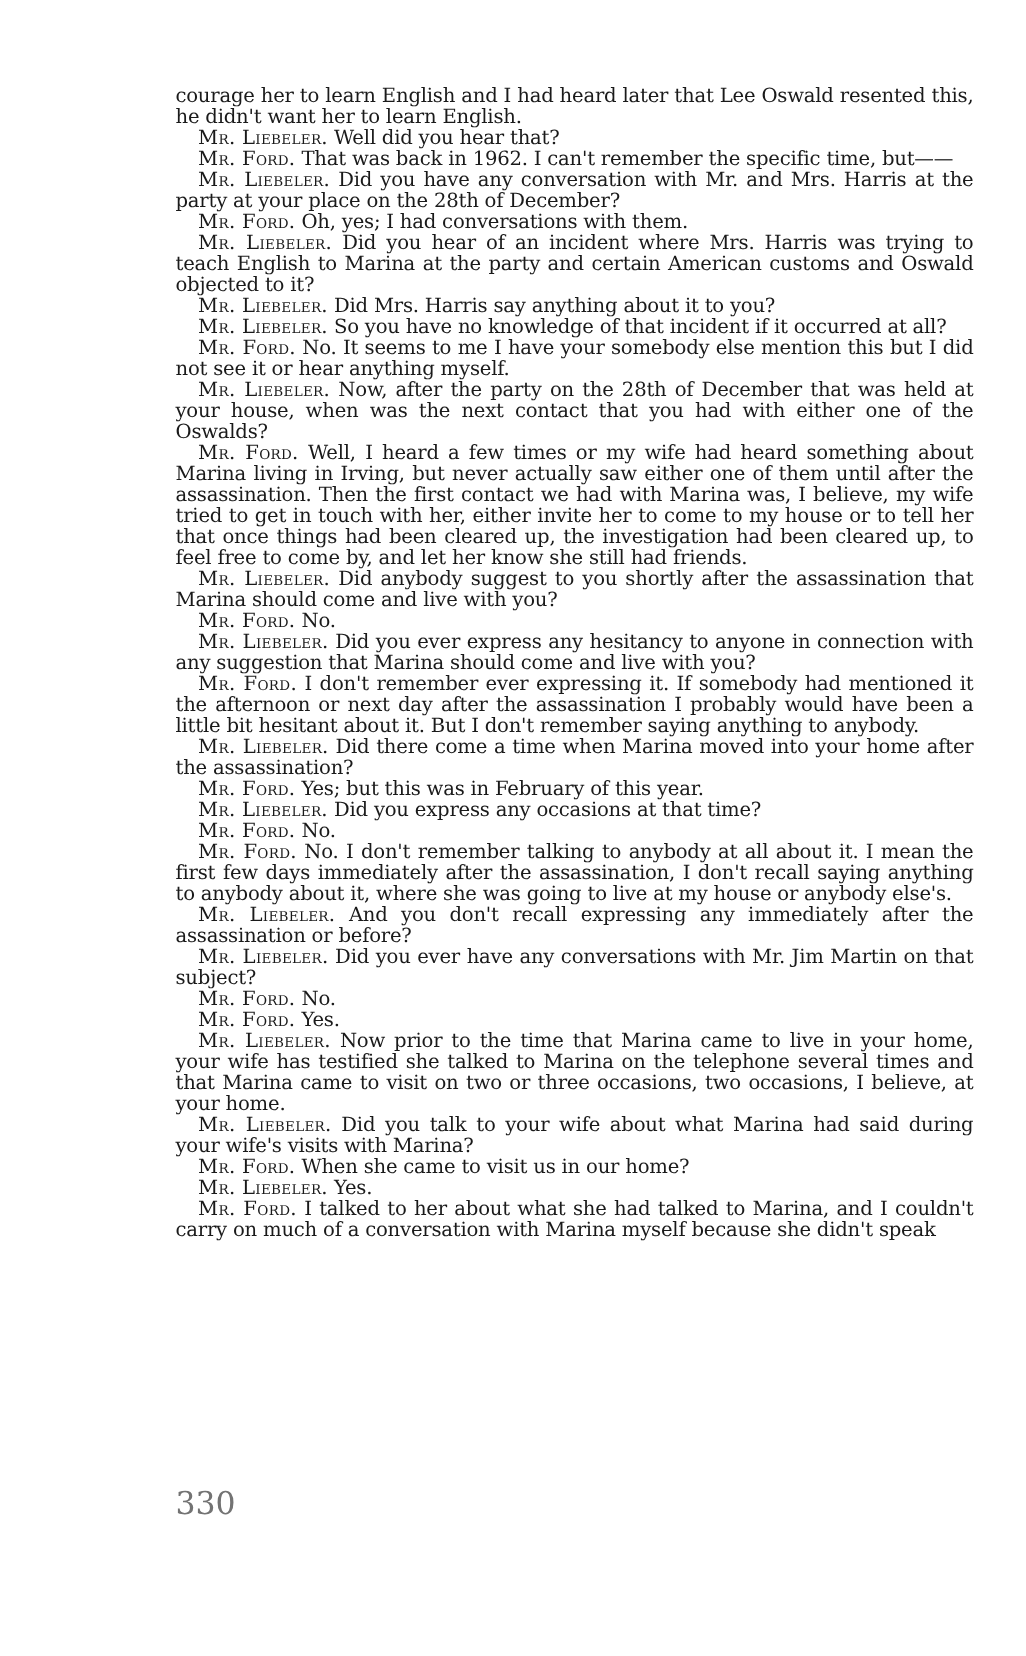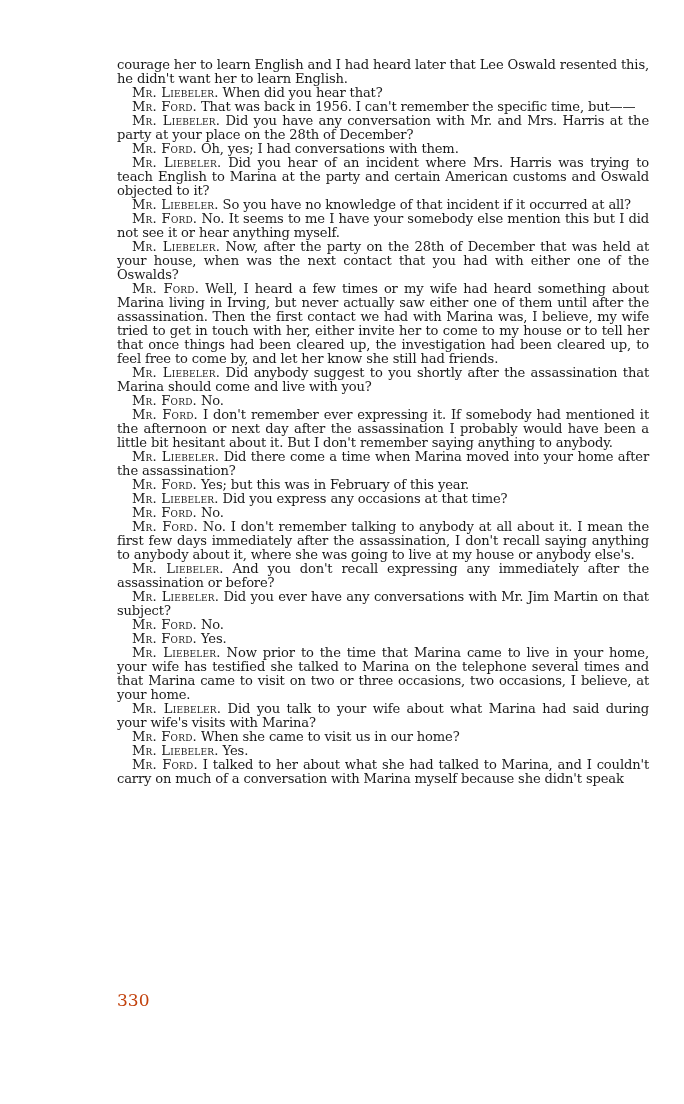--- a/index.html
+++ b/index.html
@@ -23,40 +23,42 @@
   .para.cont { text-indent: 0; }
   .speaker {
     font-variant: small-caps;
     letter-spacing: 0.2px;
   }
   .page-number {
     position: absolute;
     left: 117px;
     top: 990px;
     font-family: "DejaVu Serif", "Liberation Serif", serif;
-    font-size: 17px;
-    color: #c2410c;
+    font-size: 21px;
+    color: #737373;
   }
 </style>
 </head>
 <body>
 
 <div class="page" id="page-body">
     <p class="para cont"><span>courage her to learn English and I had heard later that Lee Oswald resented this, he didn't want her to learn English.</span></p>
-    <p class="para"><span class="speaker">Mr. Liebeler.</span><span> When did you hear that?</span></p>
-    <p class="para"><span class="speaker">Mr. Ford.</span><span> That was back in 1956. I can't remember the specific time, but——</span></p>
+    <p class="para"><span class="speaker">Mr. Liebeler.</span><span> Well did you hear that?</span></p>
+    <p class="para"><span class="speaker">Mr. Ford.</span><span> That was back in 1962. I can't remember the specific time, but——</span></p>
     <p class="para"><span class="speaker">Mr. Liebeler.</span><span> Did you have any conversation with Mr. and Mrs. Harris at the party at your place on the 28th of December?</span></p>
     <p class="para"><span class="speaker">Mr. Ford.</span><span> Oh, yes; I had conversations with them.</span></p>
     <p class="para"><span class="speaker">Mr. Liebeler.</span><span> Did you hear of an incident where Mrs. Harris was trying to teach English to Marina at the party and certain American customs and Oswald objected to it?</span></p>
+    <p class="para"><span class="speaker">Mr. Liebeler.</span><span> Did Mrs. Harris say anything about it to you?</span></p>
     <p class="para"><span class="speaker">Mr. Liebeler.</span><span> So you have no knowledge of that incident if it occurred at all?</span></p>
     <p class="para"><span class="speaker">Mr. Ford.</span><span> No. It seems to me I have your somebody else mention this but I did not see it or hear anything myself.</span></p>
     <p class="para"><span class="speaker">Mr. Liebeler.</span><span> Now, after the party on the 28th of December that was held at your house, when was the next contact that you had with either one of the Oswalds?</span></p>
     <p class="para"><span class="speaker">Mr. Ford.</span><span> Well, I heard a few times or my wife had heard something about Marina living in Irving, but never actually saw either one of them until after the assassination. Then the first contact we had with Marina was, I believe, my wife tried to get in touch with her, either invite her to come to my house or to tell her that once things had been cleared up, the investigation had been cleared up, to feel free to come by, and let her know she still had friends.</span></p>
     <p class="para"><span class="speaker">Mr. Liebeler.</span><span> Did anybody suggest to you shortly after the assassination that Marina should come and live with you?</span></p>
     <p class="para"><span class="speaker">Mr. Ford.</span><span> No.</span></p>
+    <p class="para"><span class="speaker">Mr. Liebeler.</span><span> Did you ever express any hesitancy to anyone in connection with any suggestion that Marina should come and live with you?</span></p>
     <p class="para"><span class="speaker">Mr. Ford.</span><span> I don't remember ever expressing it. If somebody had mentioned it the afternoon or next day after the assassination I probably would have been a little bit hesitant about it. But I don't remember saying anything to anybody.</span></p>
     <p class="para"><span class="speaker">Mr. Liebeler.</span><span> Did there come a time when Marina moved into your home after the assassination?</span></p>
     <p class="para"><span class="speaker">Mr. Ford.</span><span> Yes; but this was in February of this year.</span></p>
     <p class="para"><span class="speaker">Mr. Liebeler.</span><span> Did you express any occasions at that time?</span></p>
     <p class="para"><span class="speaker">Mr. Ford.</span><span> No.</span></p>
     <p class="para"><span class="speaker">Mr. Ford.</span><span> No. I don't remember talking to anybody at all about it. I mean the first few days immediately after the assassination, I don't recall saying anything to anybody about it, where she was going to live at my house or anybody else's.</span></p>
     <p class="para"><span class="speaker">Mr. Liebeler.</span><span> And you don't recall expressing any immediately after the assassination or before?</span></p>
     <p class="para"><span class="speaker">Mr. Liebeler.</span><span> Did you ever have any conversations with Mr. Jim Martin on that subject?</span></p>
     <p class="para"><span class="speaker">Mr. Ford.</span><span> No.</span></p>
     <p class="para"><span class="speaker">Mr. Ford.</span><span> Yes.</span></p>

